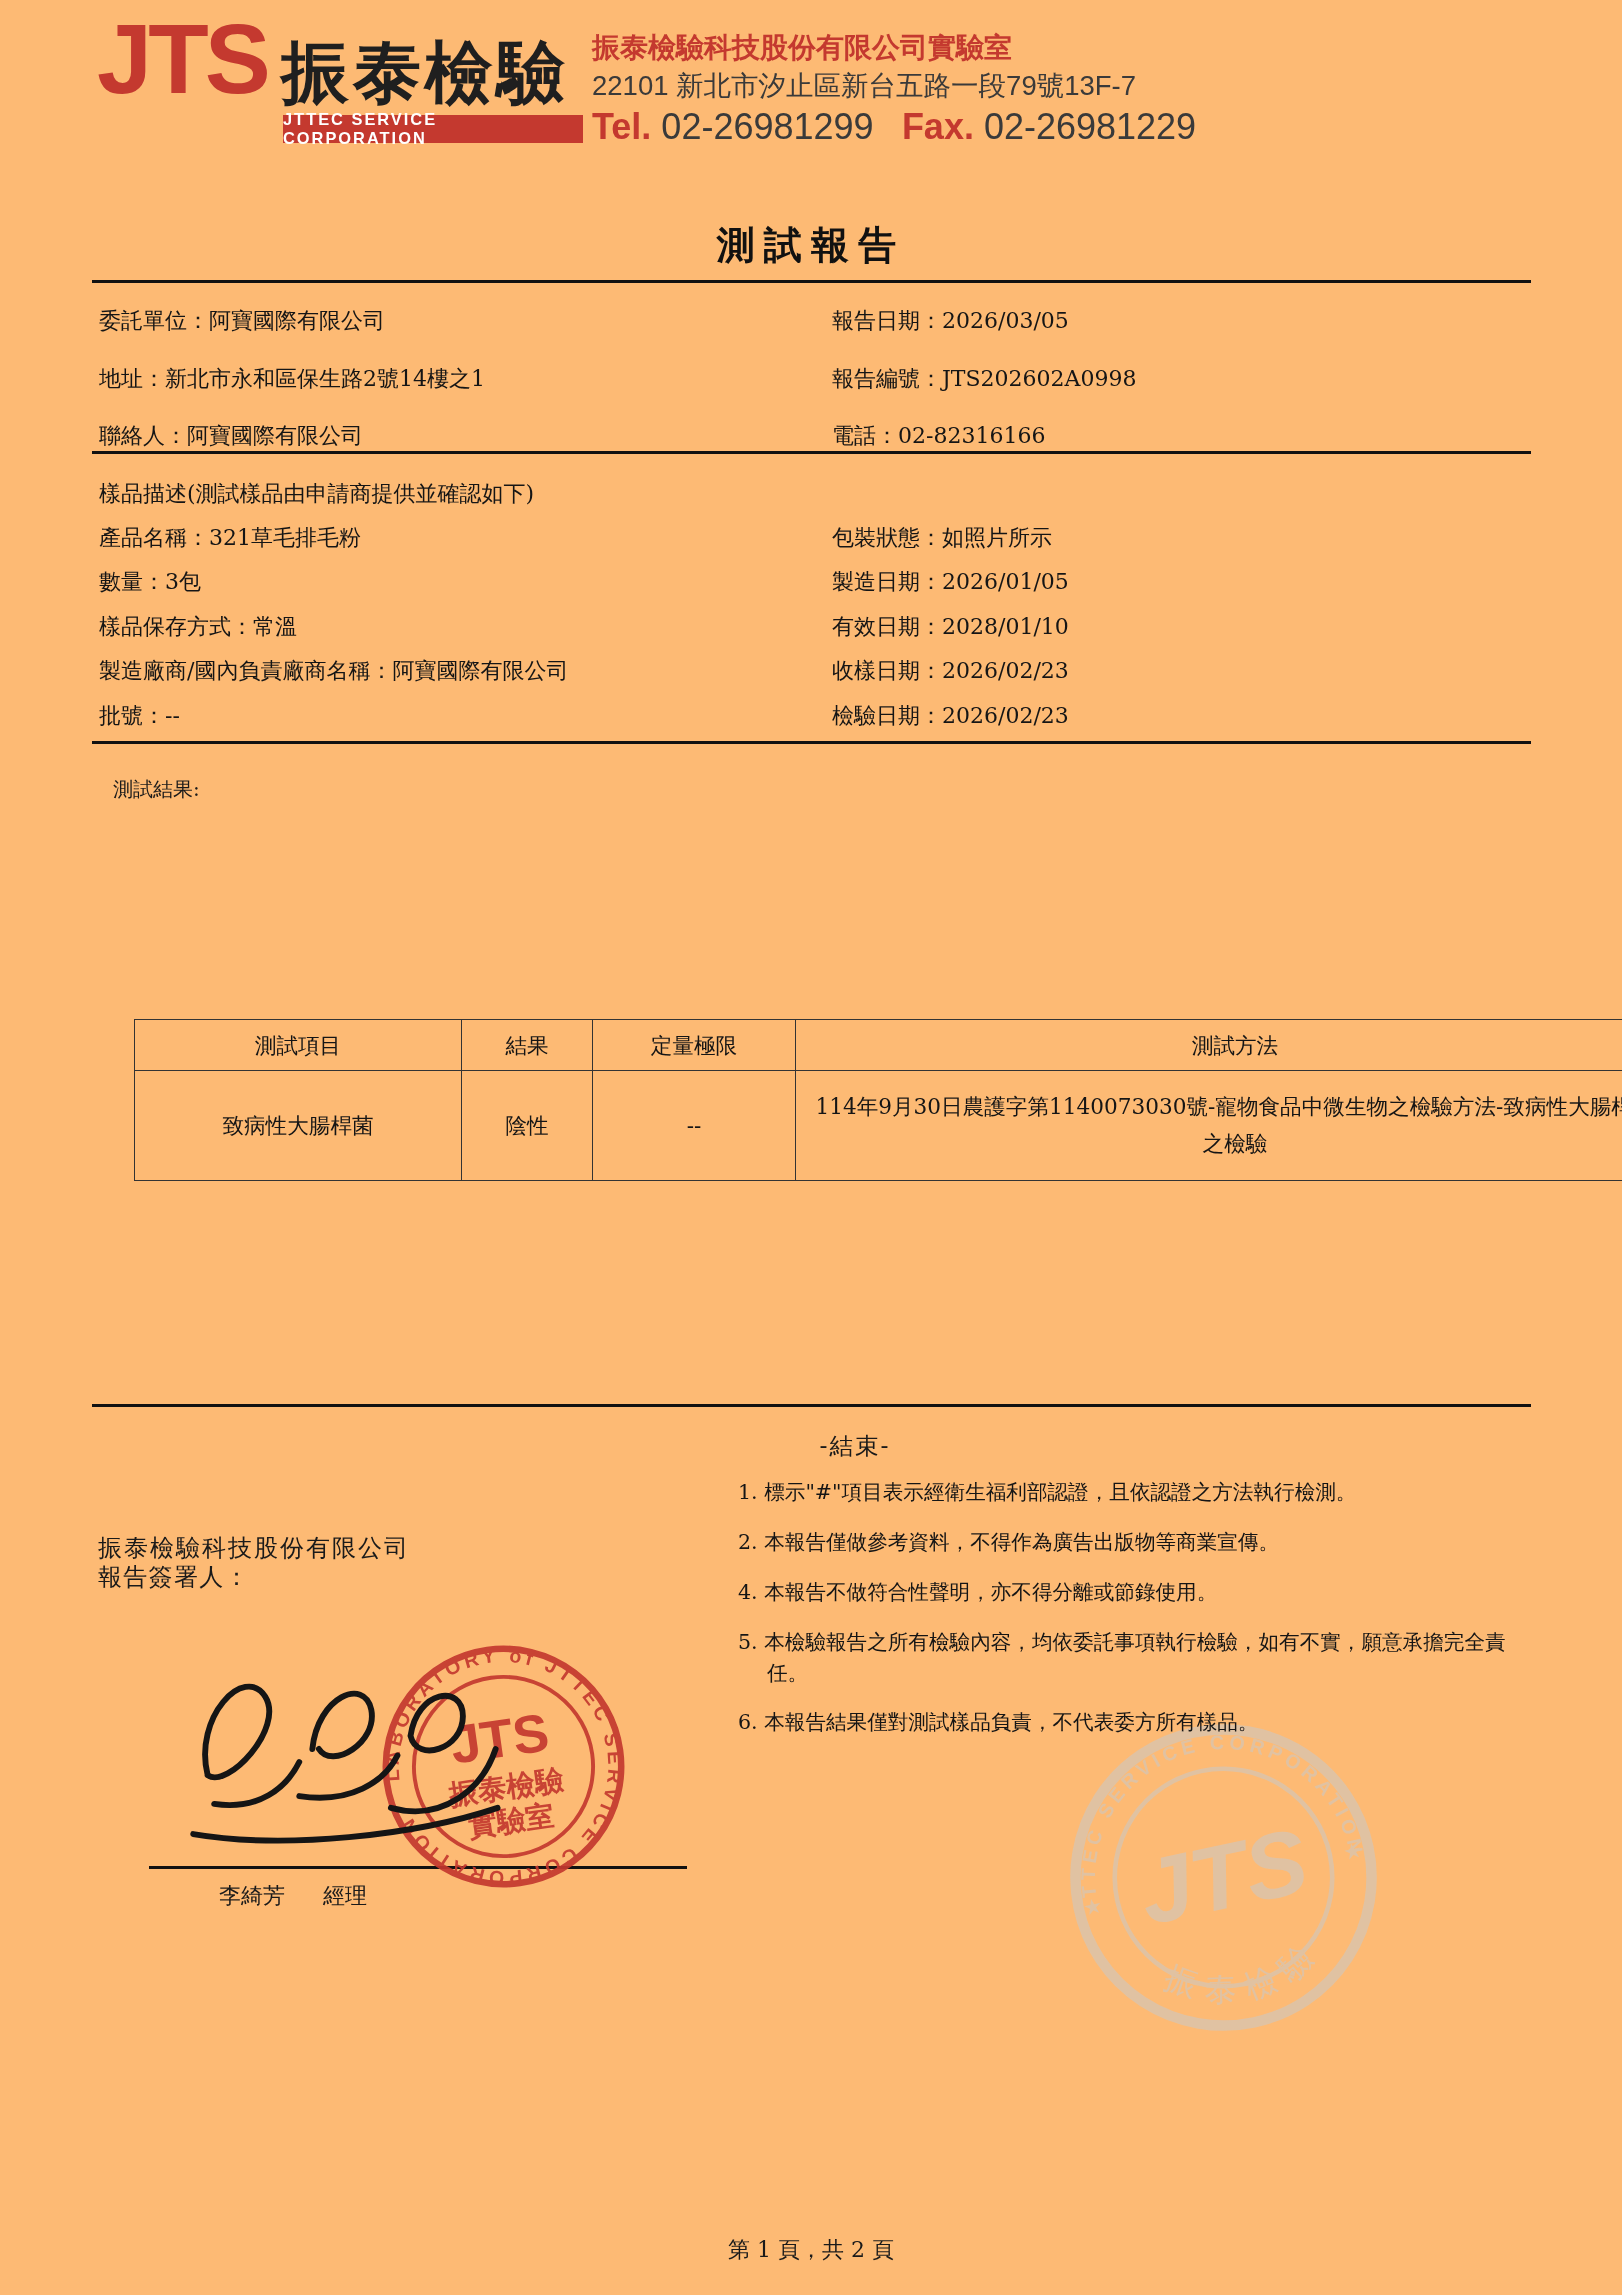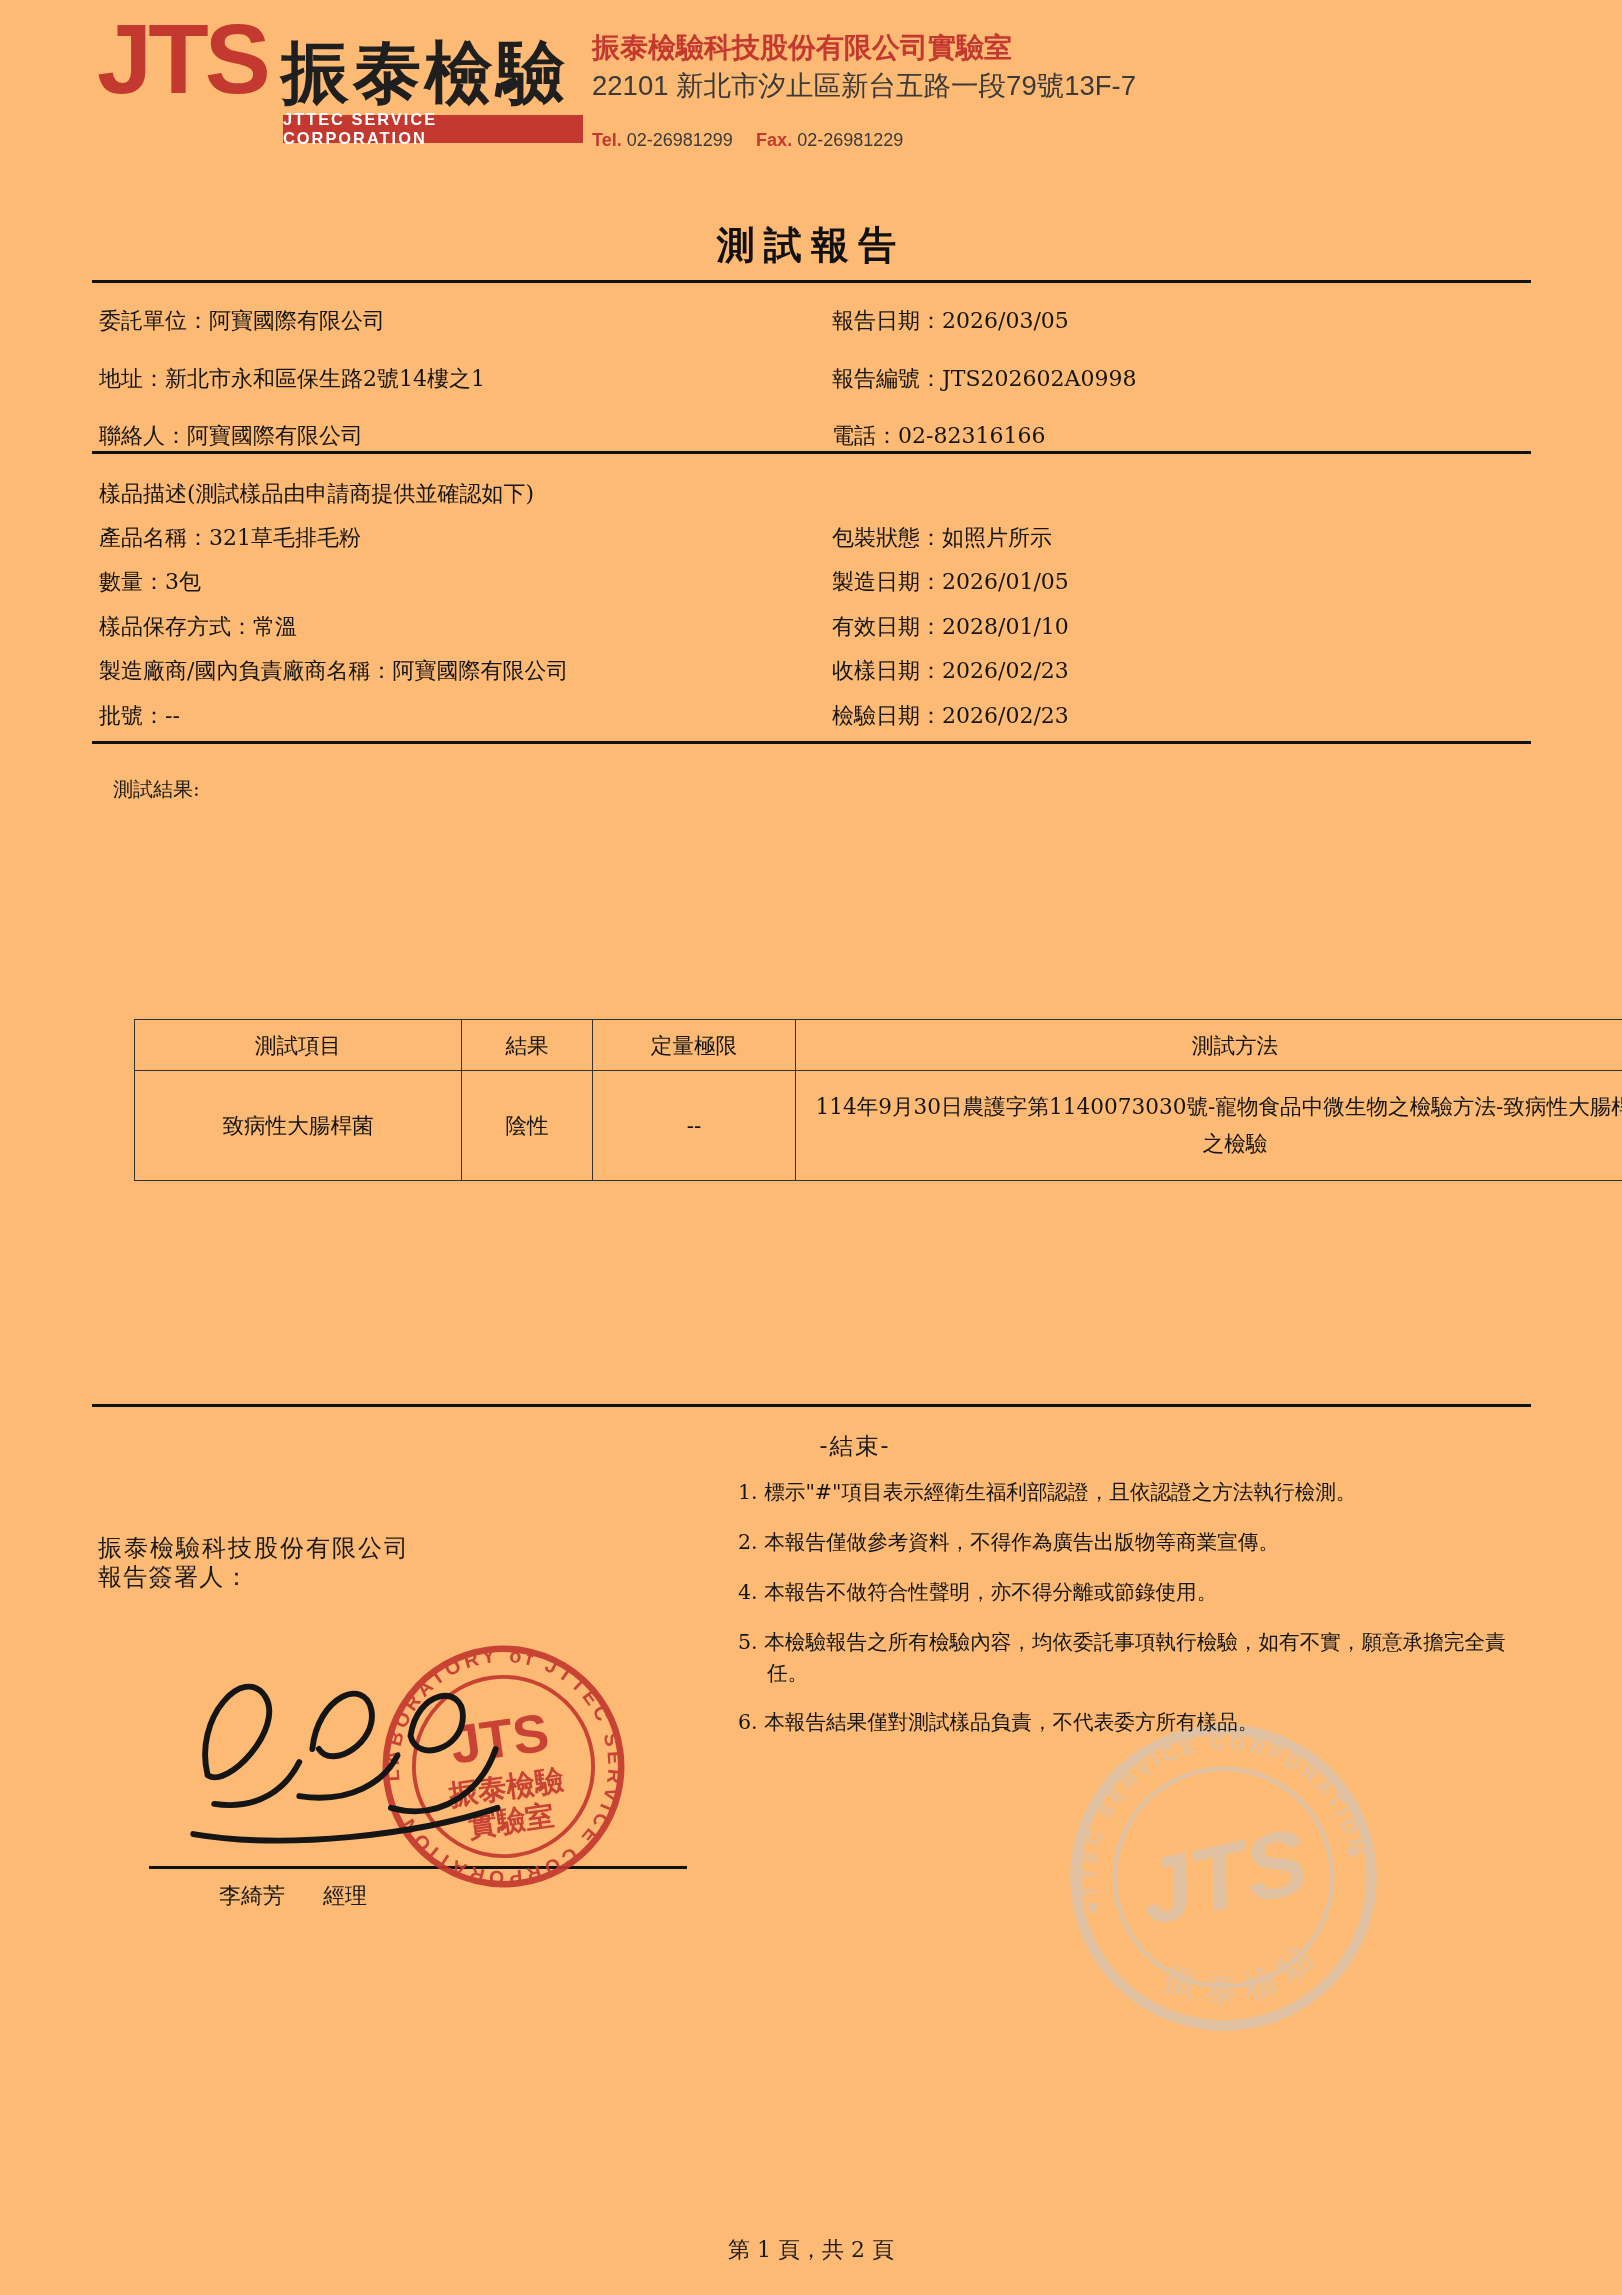--- a/index.html
+++ b/index.html
@@ -14,21 +14,21 @@
   
   .logo-jts { left:97px; top:9.2px; font-size:99px; font-weight:900; color:#C4392F;
               letter-spacing:-3.9px; line-height:1; }
   .logo-cn  { left:281px; top:38px; font-size:68px; font-weight:800; color:#1f1f1f;
               letter-spacing:3.9px; line-height:1; }
   .logo-bar { left:283px; top:115px; width:300px; height:27.5px; background:#C4392F;
               display:flex; align-items:center; justify-content:center; }
   .logo-bar span { color:#ffffff; font-size:16.4px; font-weight:700; letter-spacing:2px; }
   .hdr-company { left:592px; top:29px; font-size:28px; font-weight:700; color:#C4392F; }
   .hdr-address { left:592px; top:68px; font-size:27.5px; color:#3a3a3a; }
-  .hdr-tel { left:592px; top:106px; font-size:18px; color:#3a3a3a;margin-top:24px; }
+  .hdr-tel { left:592px; top:106px; font-size:36px; color:#3a3a3a; }
   .hdr-tel .red { color:#C4392F; font-weight:700; }
   .hdr-tel .val { margin-right:18.3px; }
 
   
   .title { left:0; top:220px; width:100%; text-align:center; font-size:38px;
            font-weight:600; letter-spacing:9.2px; color:#111; }
   .rule { left:92px; width:1439px; background:#111; }
   .rule1 { top:280px; height:3.3px; }
   .rule2 { top:451px; height:2.6px; }
   .rule3 { top:741px; height:2.6px; }

